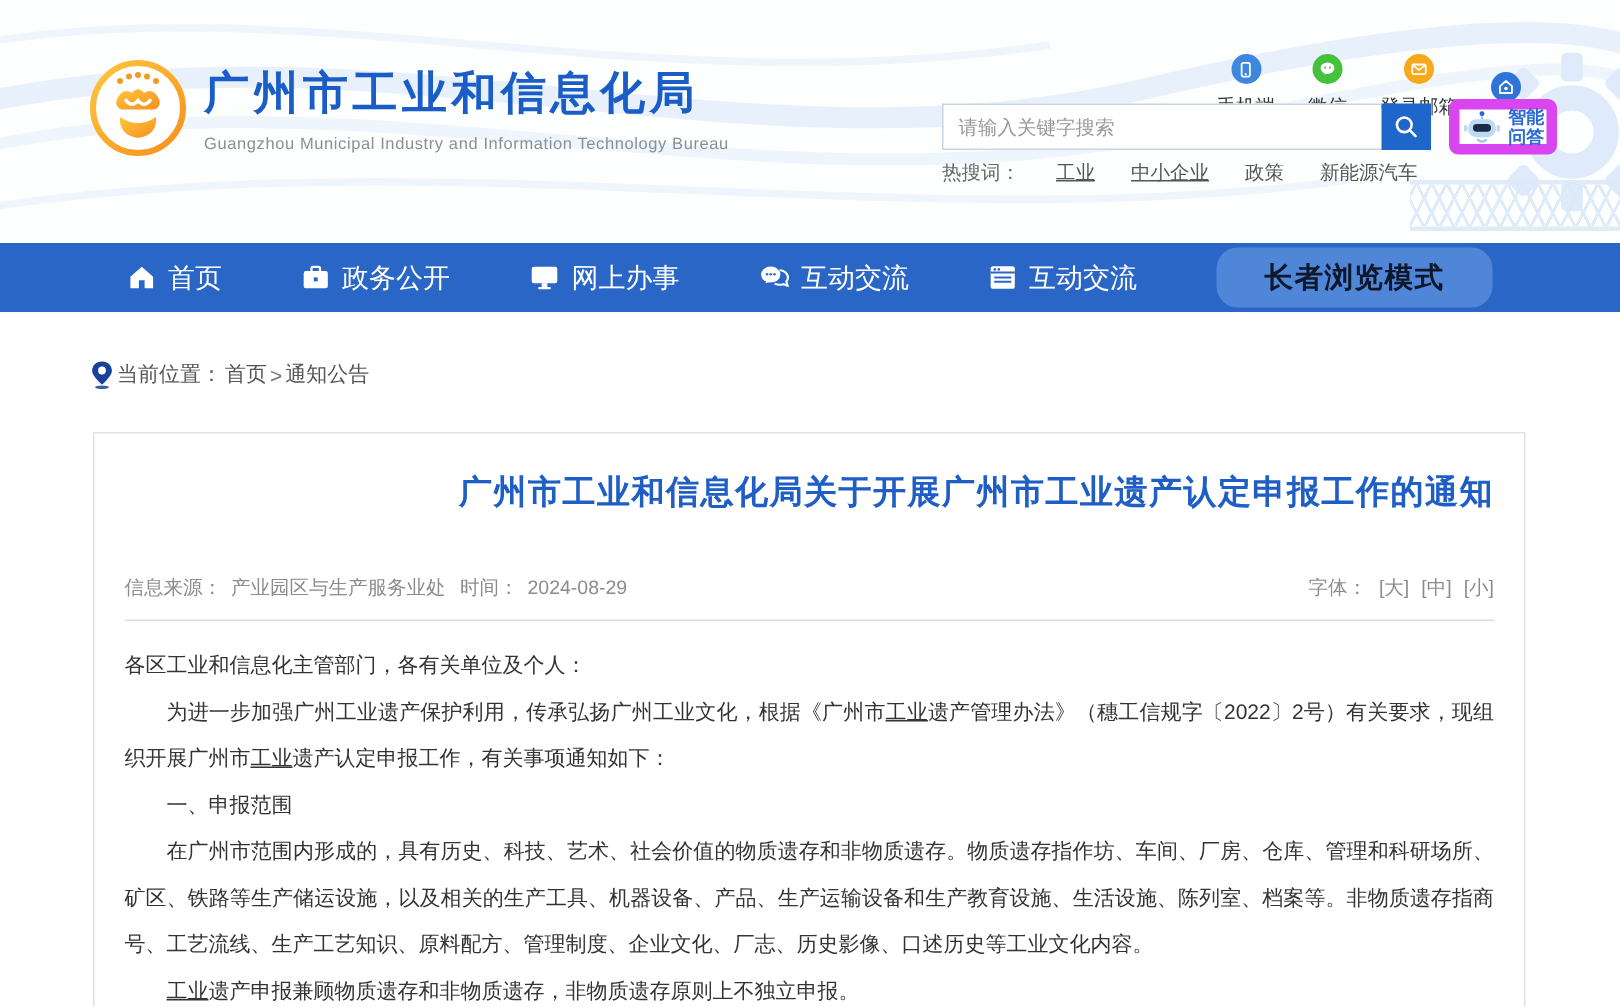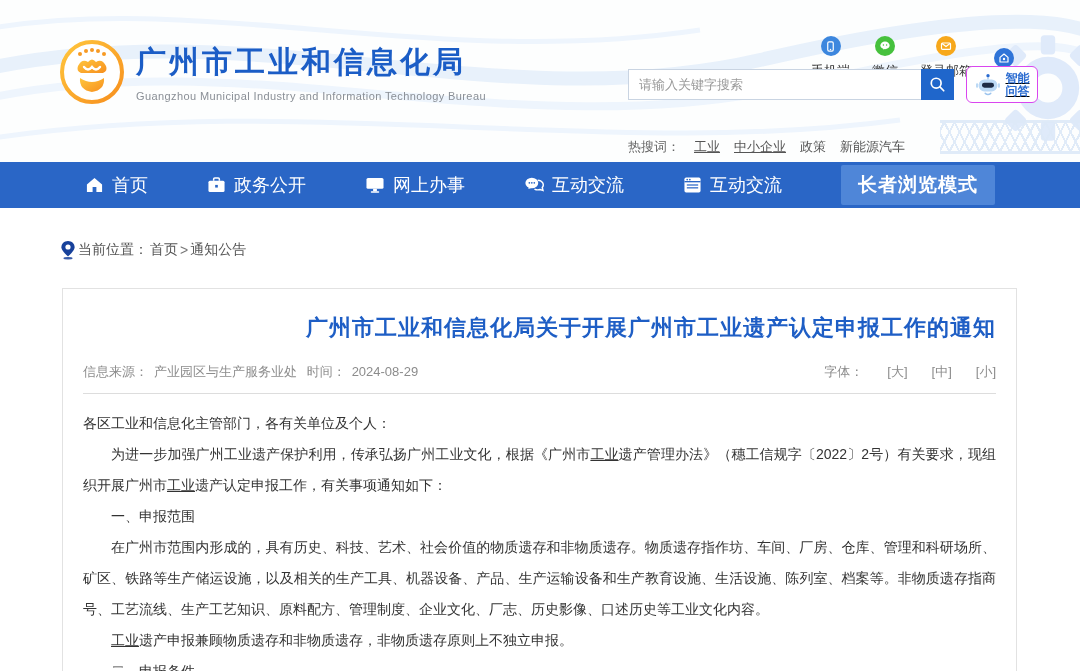--- a/index.html
+++ b/index.html
@@ -27,50 +27,50 @@
   .quick-link { display:flex; align-items:center; gap:6px; font-size:13px; color:#333; cursor:pointer;flex-direction:column; }
   .qicon { width:20px; height:20px; border-radius:50%; display:flex; align-items:center; justify-content:center; }
 
   .search-row { position:absolute; left:628px; top:66px; display:flex; align-items:center; }
   .search-box { display:flex; height:31px; }
   .search-input { width:293px; height:31px; border:1px solid #c9d4e2; border-right:none; padding:0 10px;
                   font-size:13px; color:#333; outline:none; }
   .search-input::placeholder { color:#999; }
   .search-btn { width:33px; height:31px; background:#1f66cb; border:none; cursor:pointer;
                 display:flex; align-items:center; justify-content:center; }
-  .smart-qa { margin-left:12px; width:72px; height:37px; background:#fff; border:1px solid #d946ef;
-              border-radius:6px; display:flex; align-items:center; justify-content:center; gap:5px; cursor:pointer;text-decoration:underline; }
+  .smart-qa { margin-left:12px; width:72px; height:37px; background:#fff; border:7px solid #d946ef;
+              border-radius:6px; display:flex; align-items:center; justify-content:center; gap:5px; cursor:pointer; }
   .smart-qa-text { font-size:12px; line-height:13px; color:#2a6bd0; font-weight:bold; }
 
-  .hot-row { position:absolute; left:628px; top:106px; display:flex; align-items:flex-start; gap:14px;
-             font-size:13px; color:#666;margin-top:32px; }
+  .hot-row { position:absolute; left:628px; top:106px; display:flex; align-items:flex-start; gap:24px;
+             font-size:13px; color:#666; }
   .hot-label { color:#666; }
   .hot-link { color:#555; cursor:pointer; }
   .hot-link.underl { text-decoration:underline; }
 
   
   .main-nav { position:absolute; left:0; top:162px; width:1080px; height:46px; background:#2a66c6;
               display:flex; align-items:center; justify-content:space-between; padding:0 85px; }
   .nav-item { display:flex; align-items:center; gap:8px; color:#fff; font-size:18px; cursor:pointer; }
-  .elder-btn { background:#4f86d8; color:#ffffff; font-size:19px; font-weight:bold;
-               padding:7px 17px; border-radius:2px; border:none; cursor:pointer; letter-spacing:1px; }
+  .elder-btn { background:#4f86d8; color:#0f172a; font-size:19px; font-weight:bold;
+               padding:7px 32px; border-radius:14px; border:none; cursor:pointer; letter-spacing:1px; }
 
   
   .breadcrumb { position:absolute; left:60px; top:240px; display:flex; align-items:center; gap:2px;
                 font-size:14px; color:#555; }
   .crumb-link { color:#555; cursor:pointer; }
   .crumb-sep { color:#777; }
 
   
   .content-box { position:absolute; left:62px; top:288px; width:955px; height:400px;
                  background:#fff; border:1px solid #e2e2e2; padding:24px 20px 0 20px; overflow:hidden; }
   .article-title { text-align:right; color:#1e5ec5; font-size:22px; font-weight:bold; letter-spacing:1px; }
-  .meta-row { display:flex; justify-content:space-between; margin-top:20px; font-size:13px; color:#8c8c8c; }
+  .meta-row { display:flex; justify-content:space-between; margin-top:40px; font-size:13px; color:#8c8c8c; }
   .meta-left span { margin-right:6px; }
-  .meta-right { display:flex; gap:24px; }
+  .meta-right { display:flex; gap:8px; }
   .font-size-btn { cursor:pointer; color:#8c8c8c; }
   .meta-divider { border:none; border-top:1px solid #ddd; margin-top:12px; }
 
   .article-body { margin-top:14px; font-size:14px; color:#333; }
   .para { line-height:31px; text-align:justify; }
   .para.indent { text-indent:2em; }
   .kw { text-decoration:underline; cursor:pointer; color:#333; }
 </style>
 </head>
 <body>

